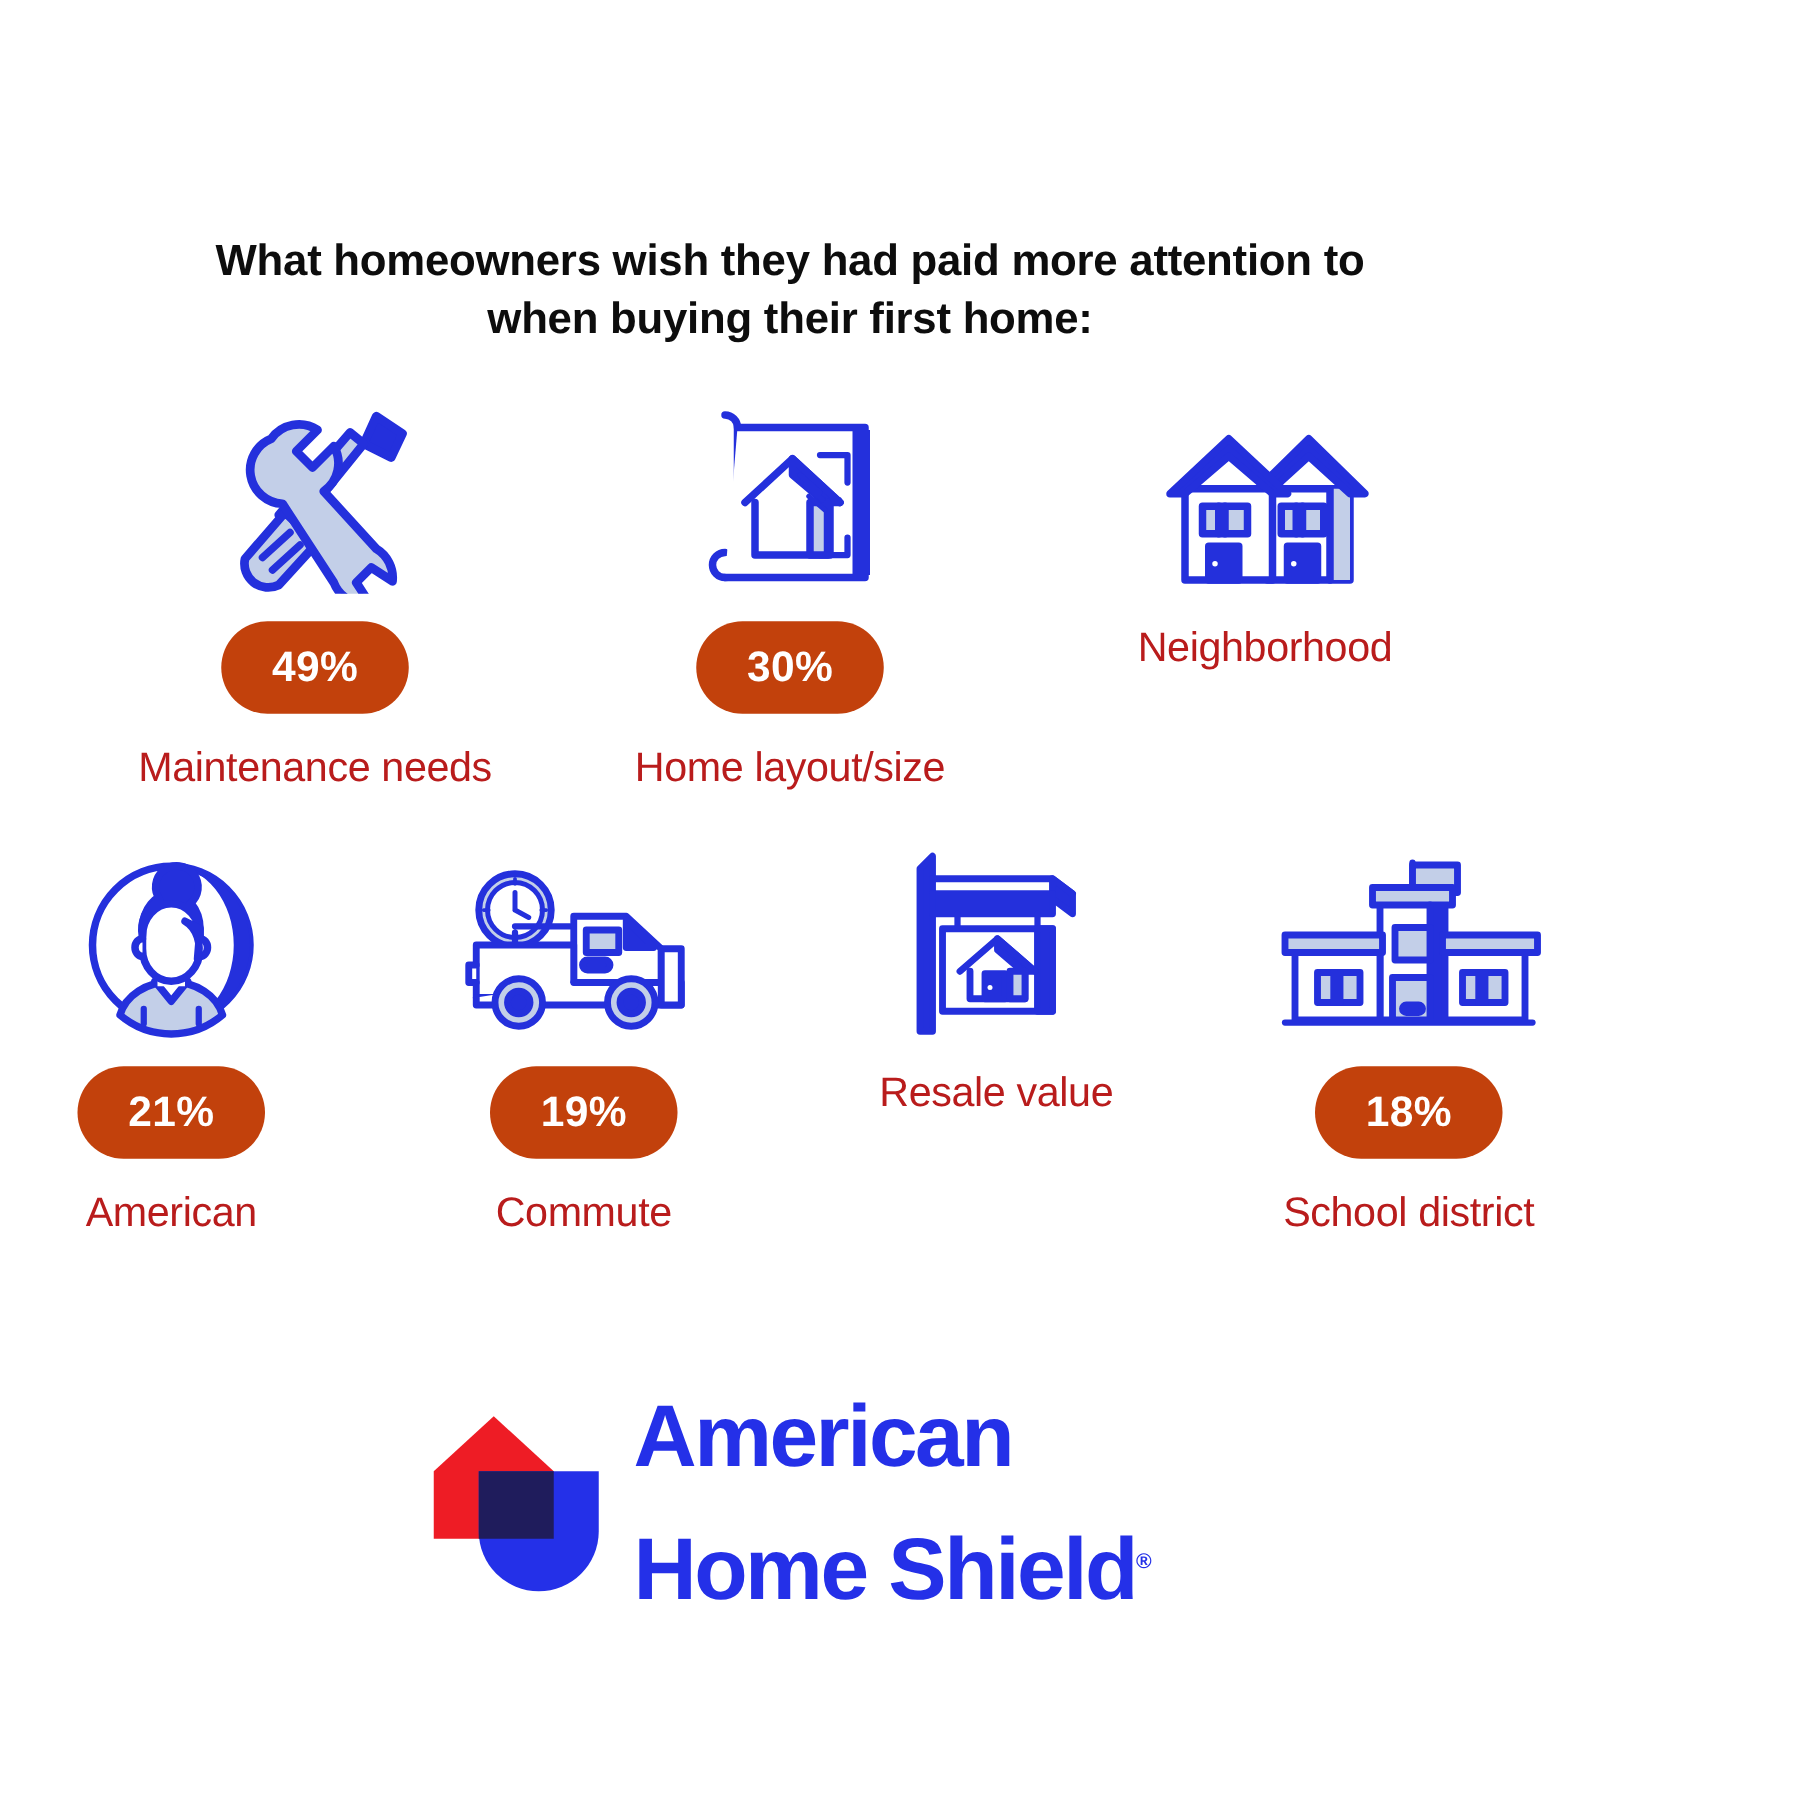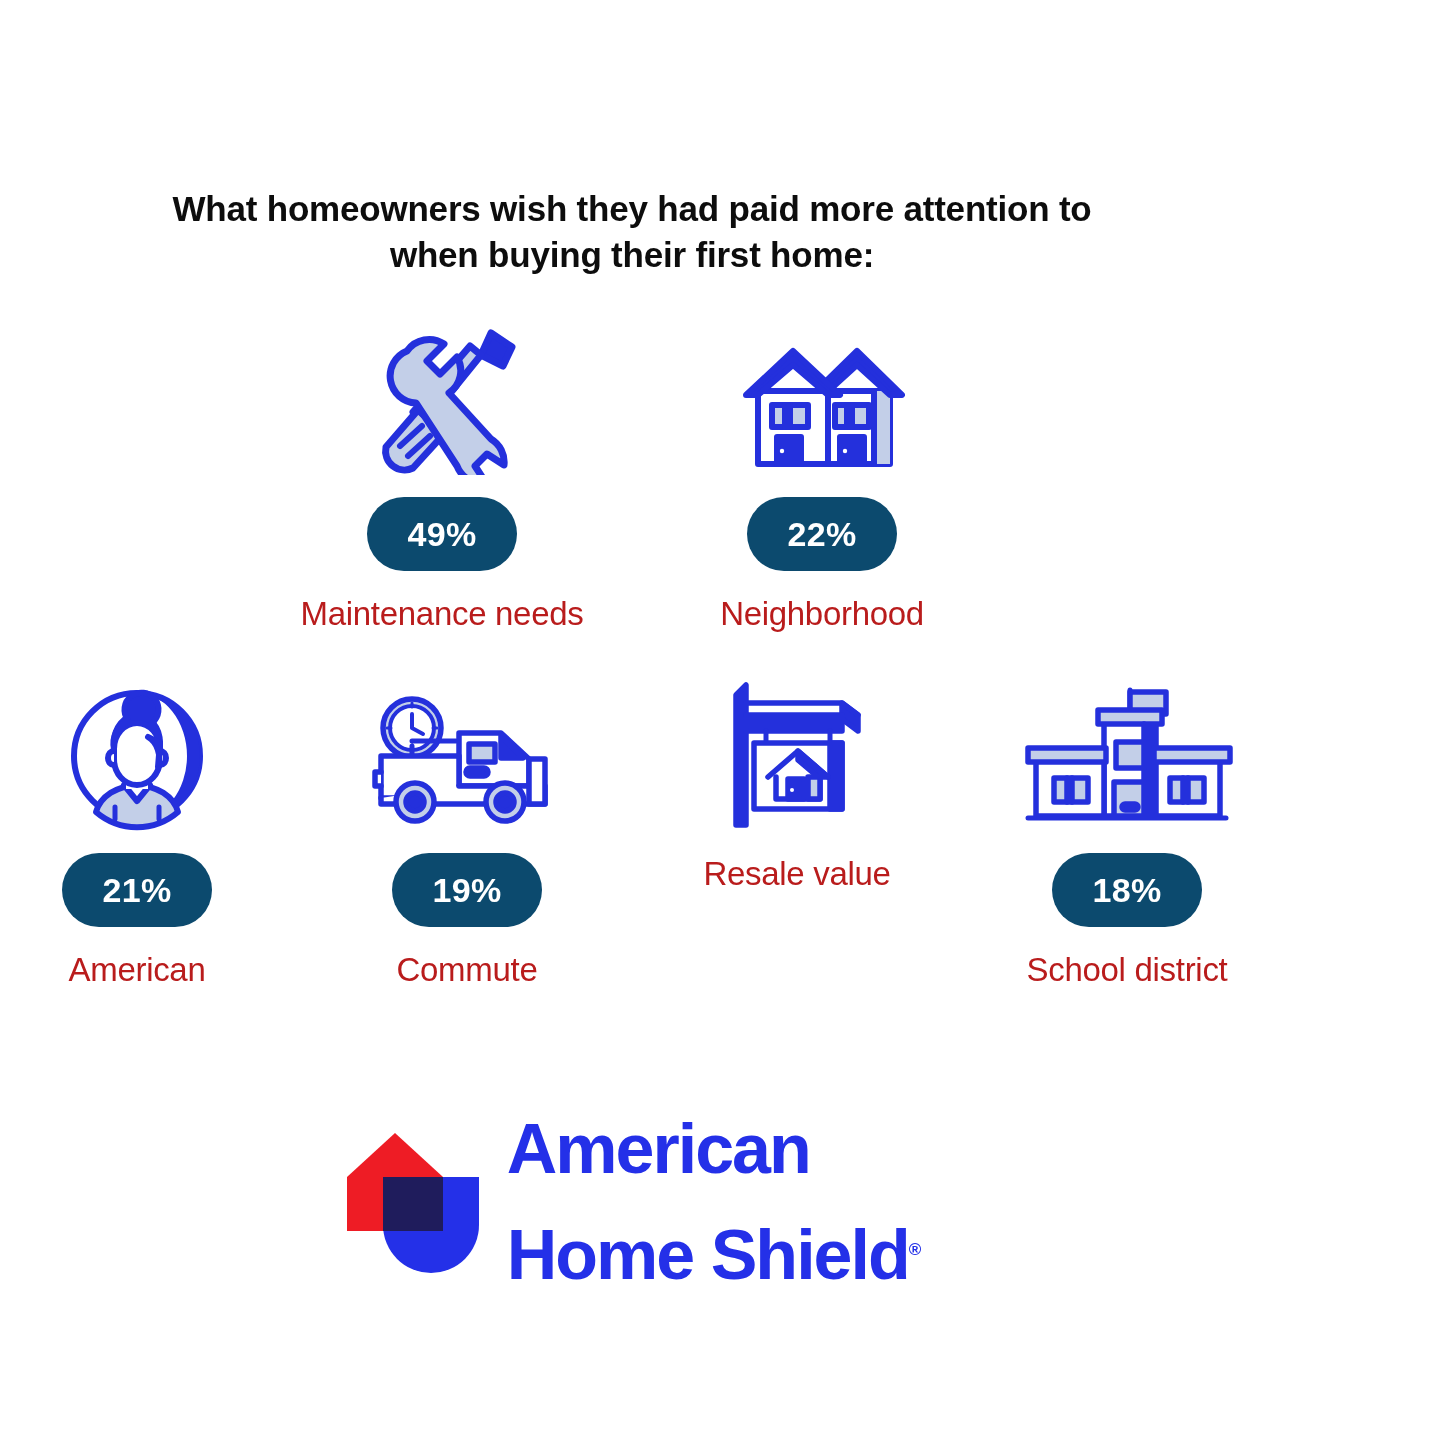--- a/index.html
+++ b/index.html
@@ -68,21 +68,21 @@
     align-items: flex-end;
     justify-content: center;
   }
   .icon-wrap svg { display: block; }
 
   .badge {
     margin-top: 22px;
     min-width: 150px;
     height: 74px;
     border-radius: 999px;
-    background: #0c4a6e;
+    background: #c2410c;
     color: #ffffff;
     display: flex;
     align-items: center;
     justify-content: center;
     font-size: 34px;
     font-weight: bold;
     letter-spacing: 0.3px;
     box-sizing: border-box;
     padding: 0 26px;
   }
@@ -160,20 +160,46 @@
                        a27 27 0 0 1 -29 -17
                        L56 83
                        a27 27 0 0 1 -9 -52 Z" fill="#C3CFE8"></path>
             </g>
           </svg>
         </div>
         <div class="badge">49%</div>
         <div class="card-label">Maintenance needs</div>
       </div>
 
+      <div class="card">
+        <div class="icon-wrap">
+          <svg width="160" height="155" viewBox="0 0 160 155" aria-hidden="true">
+            <g fill="none" stroke="#2430DC" stroke-width="6" stroke-linejoin="round" stroke-linecap="round">
+
+              <path d="M28 12 a10 10 0 0 1 10 10 v110 a10 10 0 0 1 -10 10 a10 10 0 0 1 -10 -10 a10 10 0 0 1 10 -10" fill="#ffffff"></path>
+
+              <path d="M38 22 H140 V142 H28" fill="#ffffff"></path>
+
+              <rect x="130" y="24" width="14" height="116" fill="#2430DC" stroke="none"></rect>
+
+              <path d="M104 44 h22 v22" stroke-width="5"></path>
+              <path d="M126 110 v14 h-22" stroke-width="5"></path>
+              <path d="M118 80 h1" stroke-width="5"></path>
+
+              <path d="M44 82 L82 47 L120 82" fill="none"></path>
+              <path d="M52 82 V124 H112 V82" fill="#ffffff"></path>
+              <path d="M82 47 L120 82 L108 82 L82 60 Z" fill="#2430DC" stroke="#2430DC"></path>
+              <path d="M96 124 v-42 h14 v42 z" fill="#C3CFE8"></path>
+              <path d="M88 60 l16 14 M92 68 l14 12 M95 77 l13 11" stroke-width="4"></path>
+            </g>
+          </svg>
+        </div>
+        <div class="badge">30%</div>
+        <div class="card-label">Home layout/size</div>
+      </div>
 
       <div class="card">
         <div class="icon-wrap">
           <svg width="165" height="150" viewBox="0 0 165 150" aria-hidden="true">
             <g fill="none" stroke="#2430DC" stroke-width="6" stroke-linejoin="round" stroke-linecap="round">
 
               <path d="M84 66 H150 V139 H84 Z" fill="#ffffff"></path>
               <rect x="134" y="66" width="16" height="73" fill="#C3CFE8" stroke="none"></rect>
               <path d="M134 66 V139"></path>
 
@@ -190,21 +216,20 @@
               <path d="M6 70 L53 26 L100 70 L88 70 L53 40 L18 70 Z" fill="#2430DC" stroke="#2430DC"></path>
 
               <rect x="32" y="80" width="36" height="22" fill="#C3CFE8"></rect>
               <path d="M45 80 v22 M50 80 v22"></path>
 
               <path d="M37 139 V112 h24 v27 z" fill="#2430DC" stroke="#2430DC"></path>
               <circle cx="42" cy="126" r="2.2" fill="#ffffff" stroke="none"></circle>
             </g>
           </svg>
         </div>
-        <div class="badge">22%</div>
         <div class="card-label">Neighborhood</div>
       </div>
 
     </div>
 
     <div class="row row-2">
 
       <div class="card">
         <div class="icon-wrap">
           <svg width="150" height="150" viewBox="0 0 150 150" aria-hidden="true">

